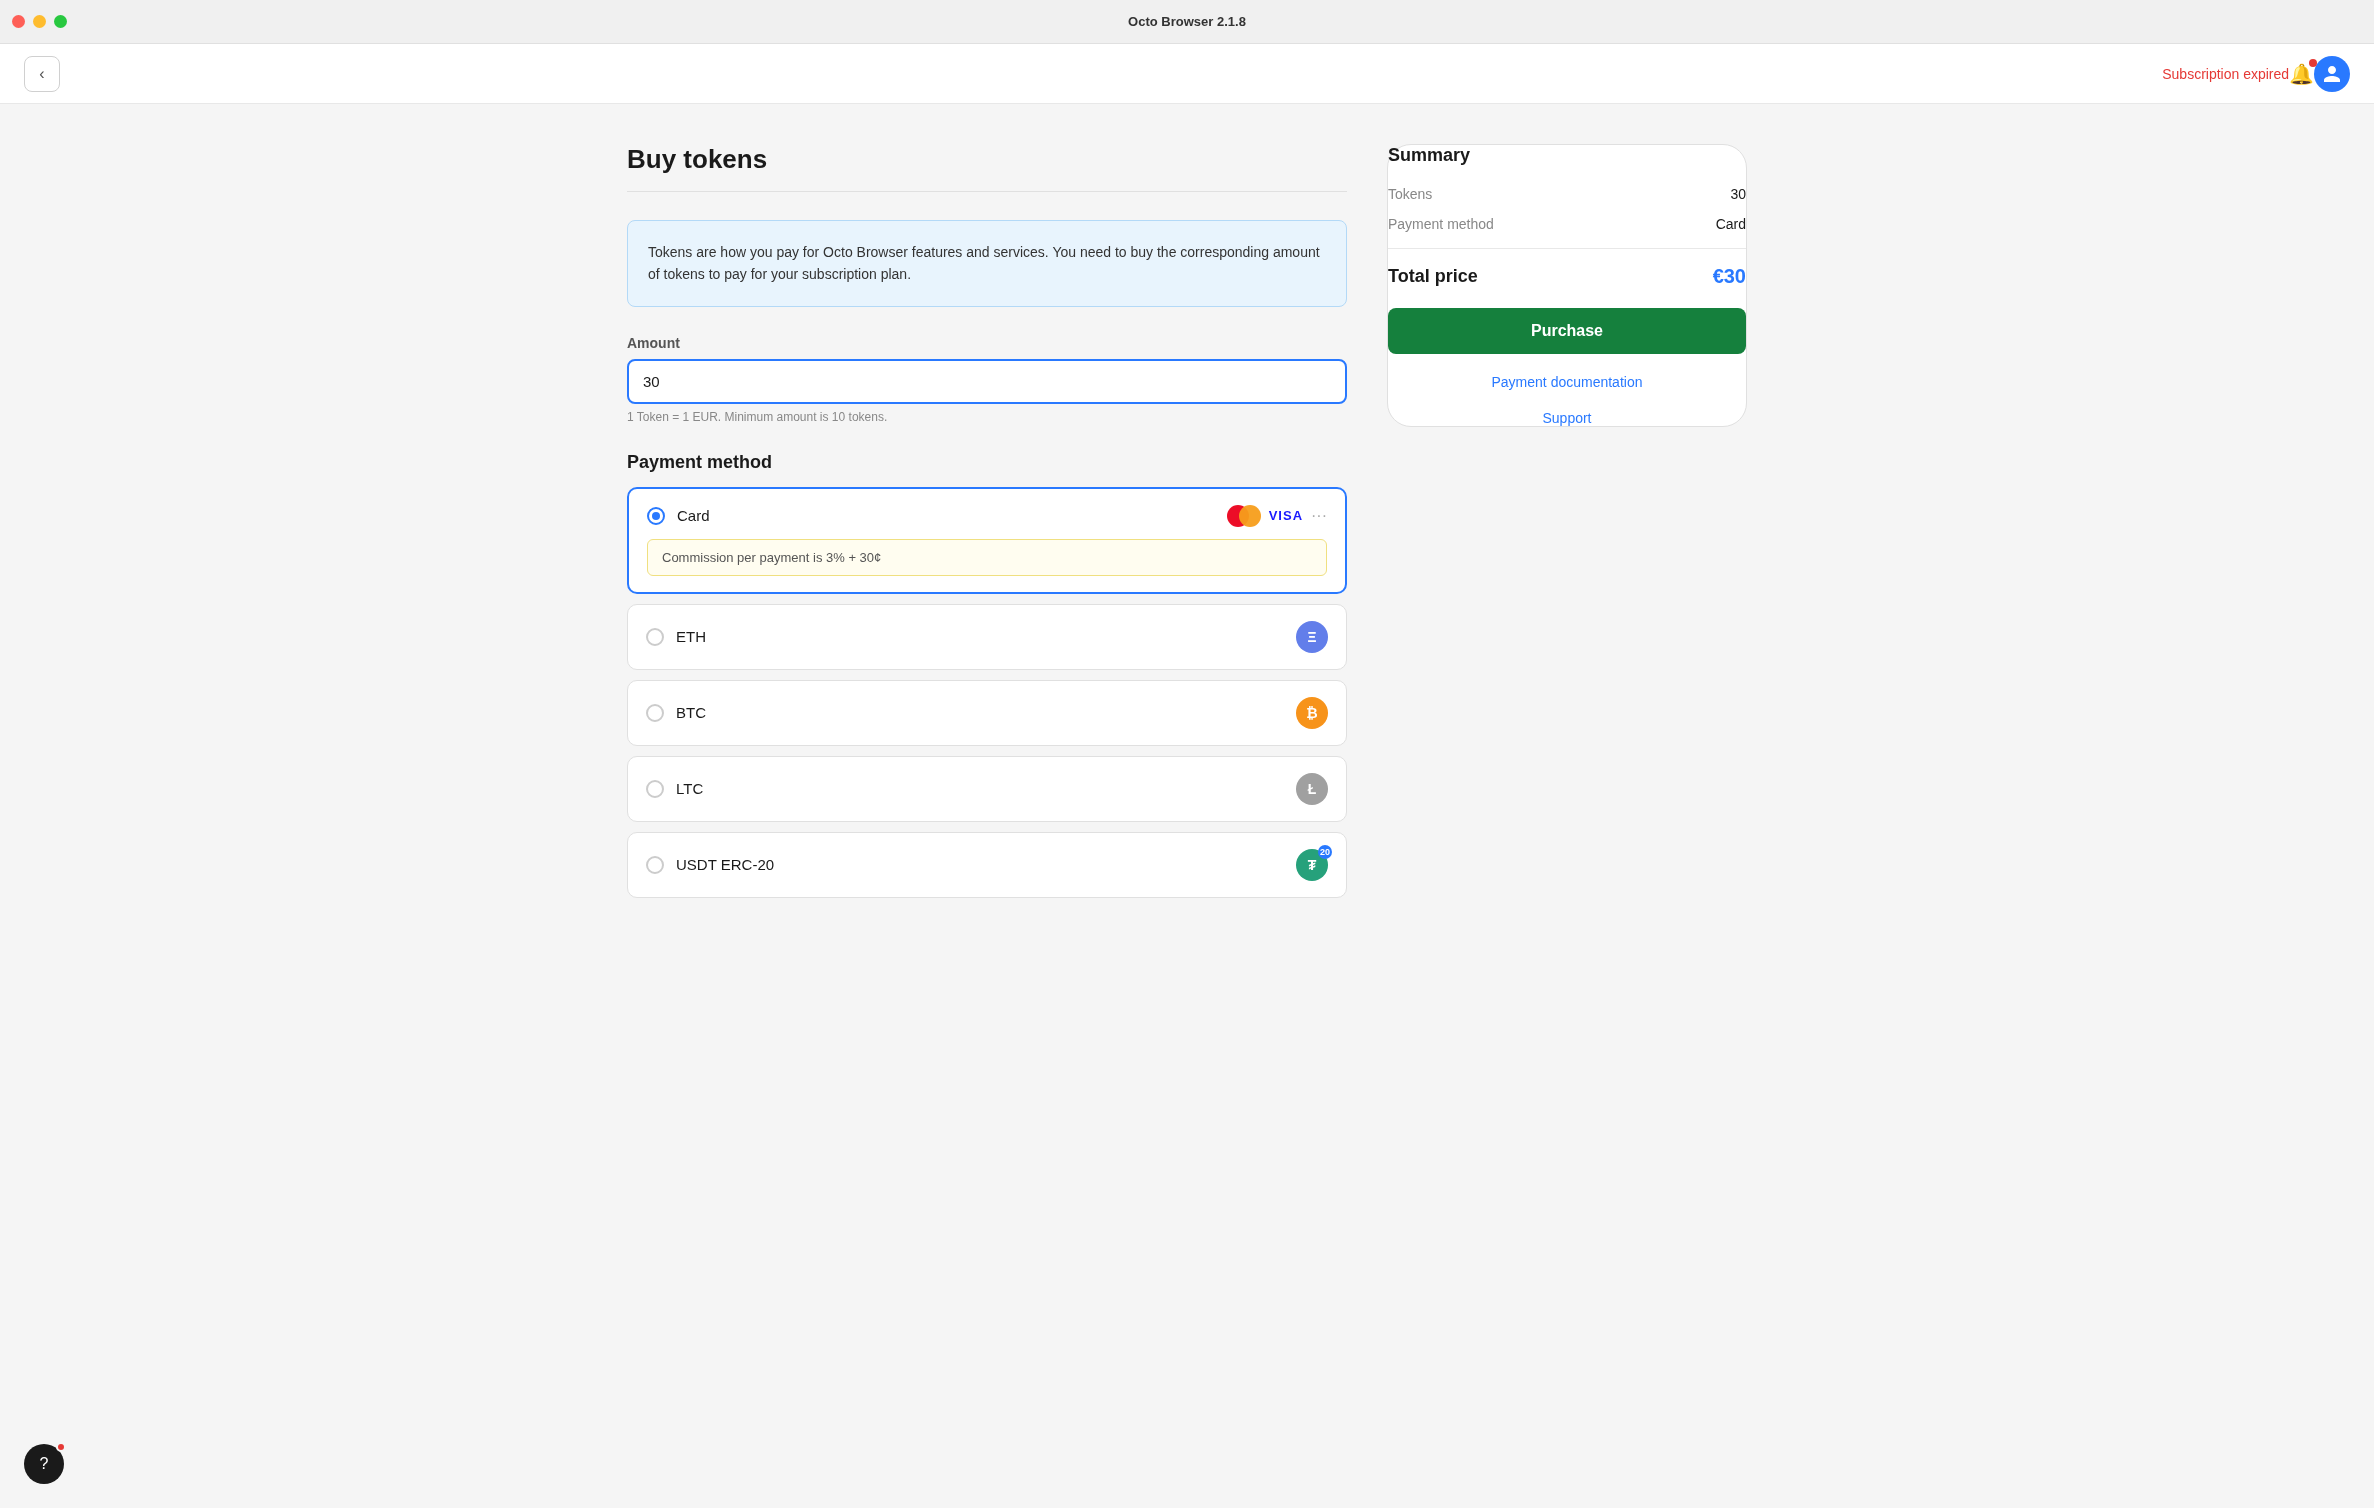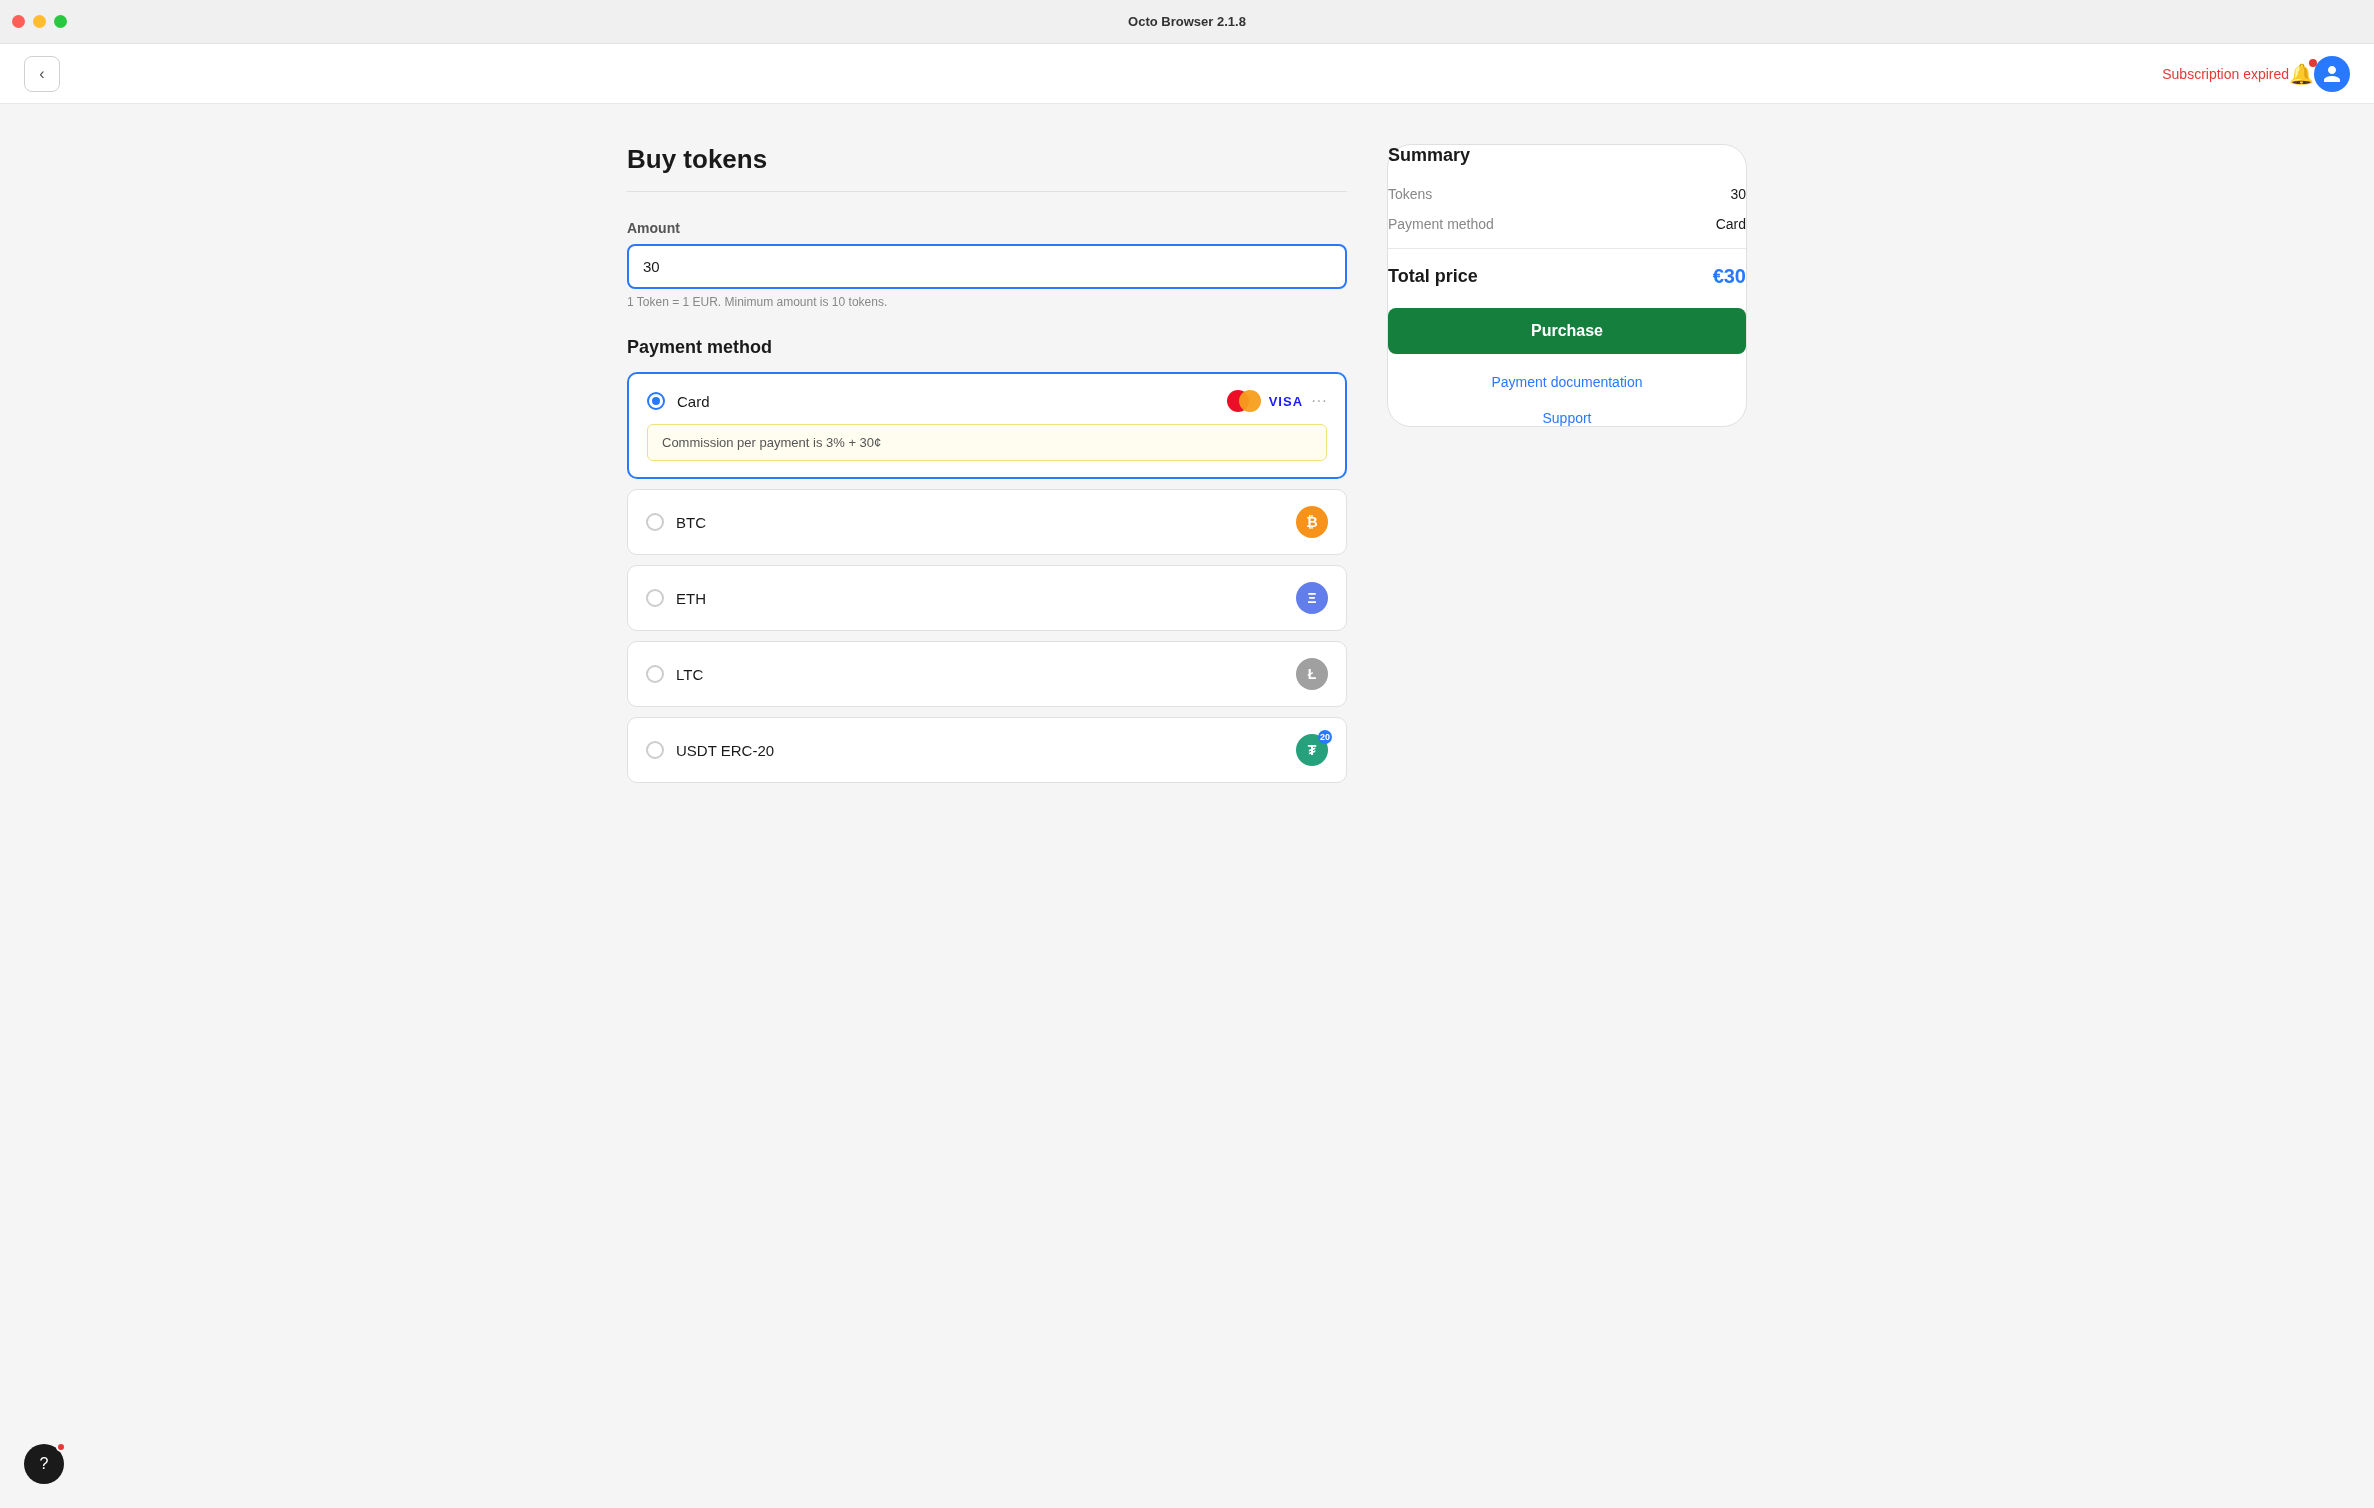--- a/index.html
+++ b/index.html
@@ -414,20 +414,21 @@
       </svg>
     </div>
   </div>
 </div>
 
 <div class="main-content">
   <div class="left-col">
     <h1 class="page-title">Buy tokens</h1>
     <div class="divider"></div>
 
+    <div class="info-box">Tokens are how you pay for Octo Browser features and services. You need to buy the corresponding amount of tokens to pay for your subscription plan.</div>
 
     <p class="field-label">Amount</p>
     <input class="amount-input" type="text" value="30" style="">
     <p class="amount-hint">1 Token = 1 EUR. Minimum amount is 10 tokens.</p>
 
     <h2 class="section-title">Payment method</h2>
 
     
     <div class="payment-option selected">
       <div class="payment-option-header">
@@ -445,34 +446,34 @@
         </div>
       </div>
       <div class="commission-box">Commission per payment is 3% + 30¢</div>
     </div>
 
     
     <div class="payment-option">
       <div class="payment-option-header">
         <div class="payment-option-left">
           <div class="radio"></div>
-          <span class="payment-name">BTC</span>
-        </div>
-        <div class="crypto-icon btc-icon">₿</div>
+          <span class="payment-name">ETH</span>
+        </div>
+        <div class="crypto-icon eth-icon">Ξ</div>
       </div>
     </div>
 
     
     <div class="payment-option">
       <div class="payment-option-header">
         <div class="payment-option-left">
           <div class="radio"></div>
-          <span class="payment-name">ETH</span>
-        </div>
-        <div class="crypto-icon eth-icon">Ξ</div>
+          <span class="payment-name">BTC</span>
+        </div>
+        <div class="crypto-icon btc-icon">₿</div>
       </div>
     </div>
 
     
     <div class="payment-option">
       <div class="payment-option-header">
         <div class="payment-option-left">
           <div class="radio"></div>
           <span class="payment-name">LTC</span>
         </div>

